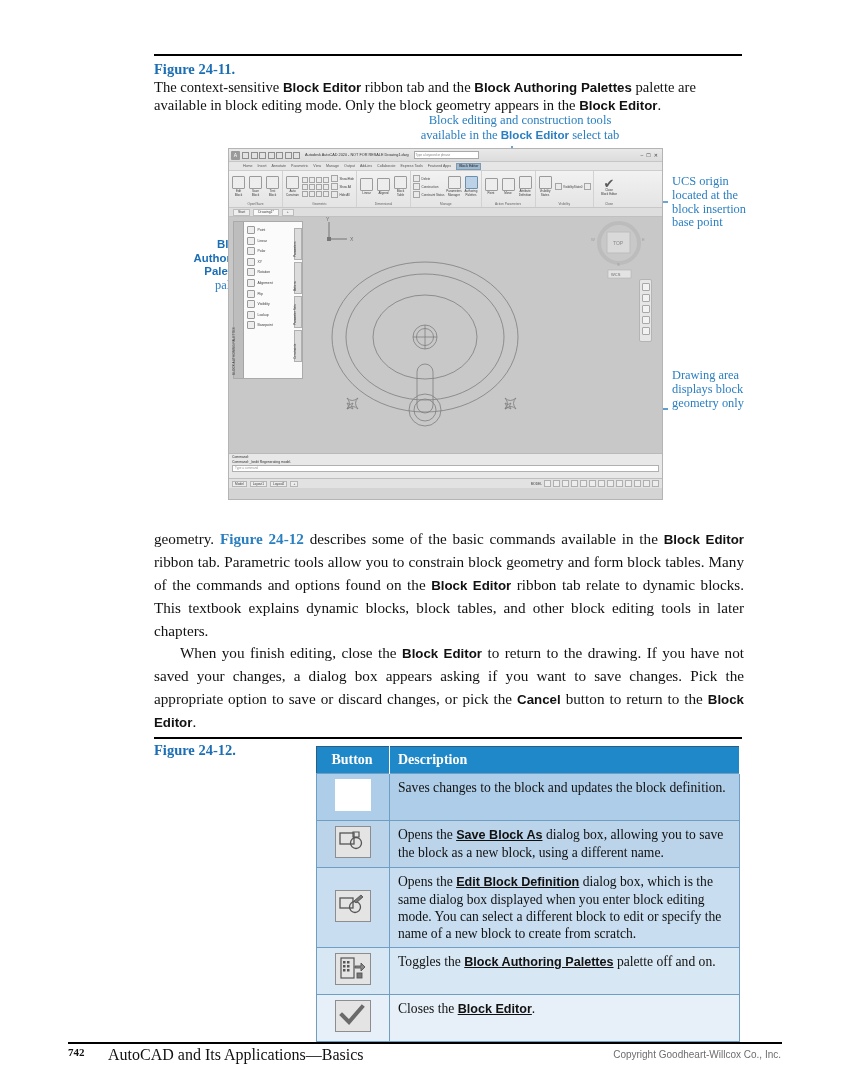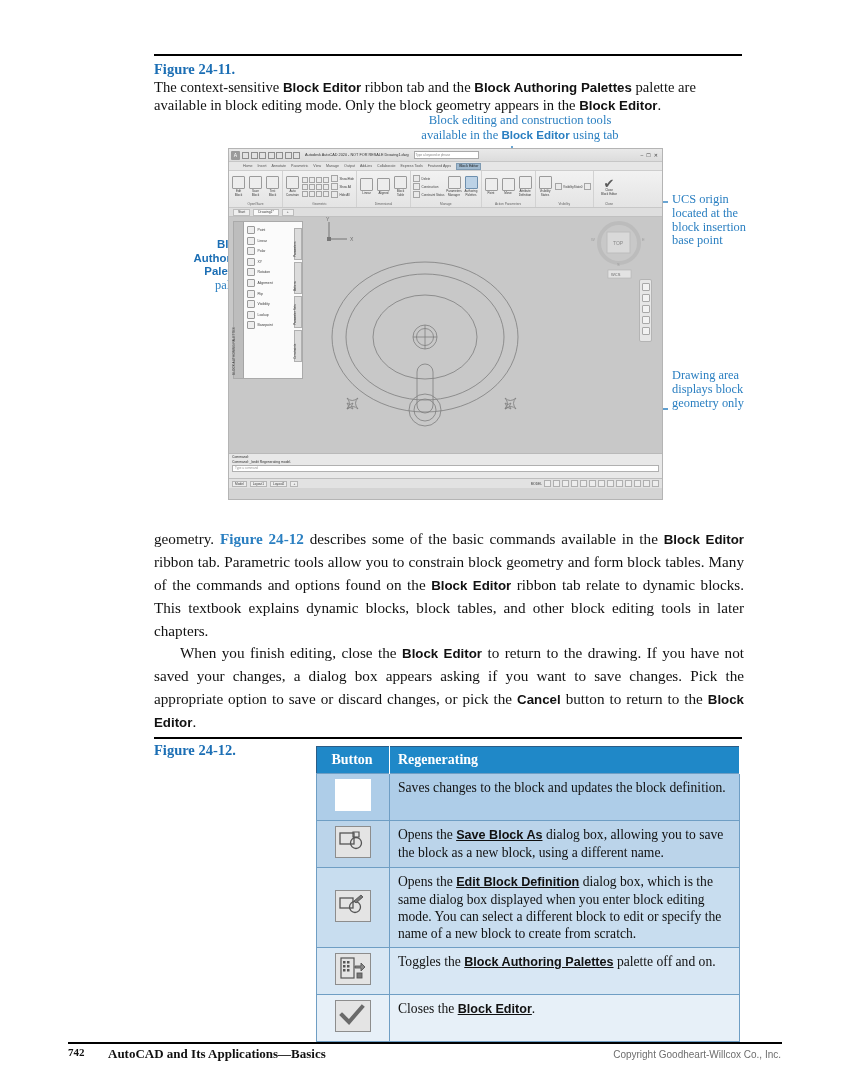--- a/index.html
+++ b/index.html
@@ -18,21 +18,21 @@
   .b-sans{font-family:"Liberation Sans",sans-serif;font-weight:bold;font-size:13.3px;}
 
   
   .callout{position:absolute;color:#2a7fc1;font-family:"Liberation Serif",serif;}
   .callout-top{left:395px;top:113px;width:250px;text-align:center;font-size:12.6px;line-height:14.5px;}
   .callout-top .b-sans{color:#2a7fc1;font-size:11.6px;}
   .callout-left{left:158px;top:238px;width:90px;text-align:right;line-height:13.5px;}
   .callout-left .ttl{font-family:"Liberation Sans",sans-serif;font-weight:bold;font-size:11.4px;color:#1b6eb4;}
   .callout-left .sub{font-size:12.4px;color:#2a7fc1;}
   .callout-right{left:672px;width:88px;font-size:12.4px;line-height:13.8px;}
-  .cr-ucs{top:193px;}
+  .cr-ucs{top:175px;}
   .cr-draw{top:369px;font-family:Liberation Serif, serif;}
 
   
   .arrows{position:absolute;left:0;top:0;width:849px;height:520px;pointer-events:none;}
 
   
   .acad{position:absolute;left:228px;top:148px;width:433px;height:350px;background:#d4d4d4;
         border:1px solid #b4b4b4;overflow:hidden;font-family:"Liberation Sans",sans-serif;}
   .acad-title{height:12px;background:linear-gradient(#e9e9e9,#dcdcdc);border-bottom:1px solid #c6c6c6;
         display:flex;align-items:center;font-size:3.6px;color:#3a3a3a;padding:0 2px;}
@@ -125,40 +125,40 @@
   .r1 td{background:#aecde8;}
   .r2 td{background:#bbd4ea;}
   .r3 td{background:#c8ddef;}
   .r4 td{background:#d8e7f4;}
   .r5 td{background:#e7f0f8;}
   .bs{font-family:"Liberation Sans",sans-serif;font-weight:bold;font-size:12.6px;text-decoration:underline;}
 
   
   .foot-rule{position:absolute;left:68px;top:1042px;width:714px;height:1.5px;background:#000;}
   .pgno{position:absolute;left:68px;top:1046px;font-family:Liberation Serif, serif;font-weight:bold;font-size:11px;}
-  .foot-title{position:absolute;left:108px;top:1046px;font-size:13px;font-weight:bold;}
+  .foot-title{position:absolute;left:108px;top:1046px;font-size:16px;}
   .foot-copy{position:absolute;right:68px;top:1049px;font-family:"Liberation Sans",sans-serif;
         font-size:10px;color:#6d6d6d;}
 </style>
 </head>
 <body>
 
 <div class="page">
 
   <div class="fig11-rule"></div>
   <div class="fig11-caption">
     <span class="fig-num">Figure 24-11</span><span class="fig-num pt">.</span>
     <div class="fig11-text">
       <span>The context-sensitive </span><span class="b-sans">Block Editor</span><span> ribbon tab and the </span><span class="b-sans">Block Authoring Palettes</span><span> palette are available in block editing mode. Only the block geometry appears in the </span><span class="b-sans">Block Editor</span><span>.</span>
     </div>
   </div>
 
   <div class="callout callout-top">
     <div>Block editing and construction tools</div>
-    <div><span>available in the </span><span class="b-sans">Block Editor</span><span> using tab</span></div>
+    <div><span>available in the </span><span class="b-sans">Block Editor</span><span> select tab</span></div>
   </div>
 
   <div class="callout callout-left">
     <div class="ttl">Block</div>
     <div class="ttl">Authoring</div>
     <div class="ttl">Palettes</div>
     <div class="sub">palette</div>
   </div>
 
   <div class="callout callout-right cr-ucs">UCS origin located at the block insertion base point</div>
@@ -535,21 +535,21 @@
 
   <div class="fig12-rule"></div>
   <div class="fig12-left">
     <span class="fig-num">Figure 24-12</span><span class="fig-num pt">.</span>
   </div>
 
   <table class="btable">
     <thead>
       <tr>
         <th class="c1">Button</th>
-        <th>Regenerating</th>
+        <th>Description</th>
       </tr>
     </thead>
     <tbody>
       <tr class="r1">
         <td class="icon">
           <span class="btn-ico blank"></span>
         </td>
         <td><span>Saves changes to the block and updates the block definition.</span></td>
       </tr>
       <tr class="r2">

